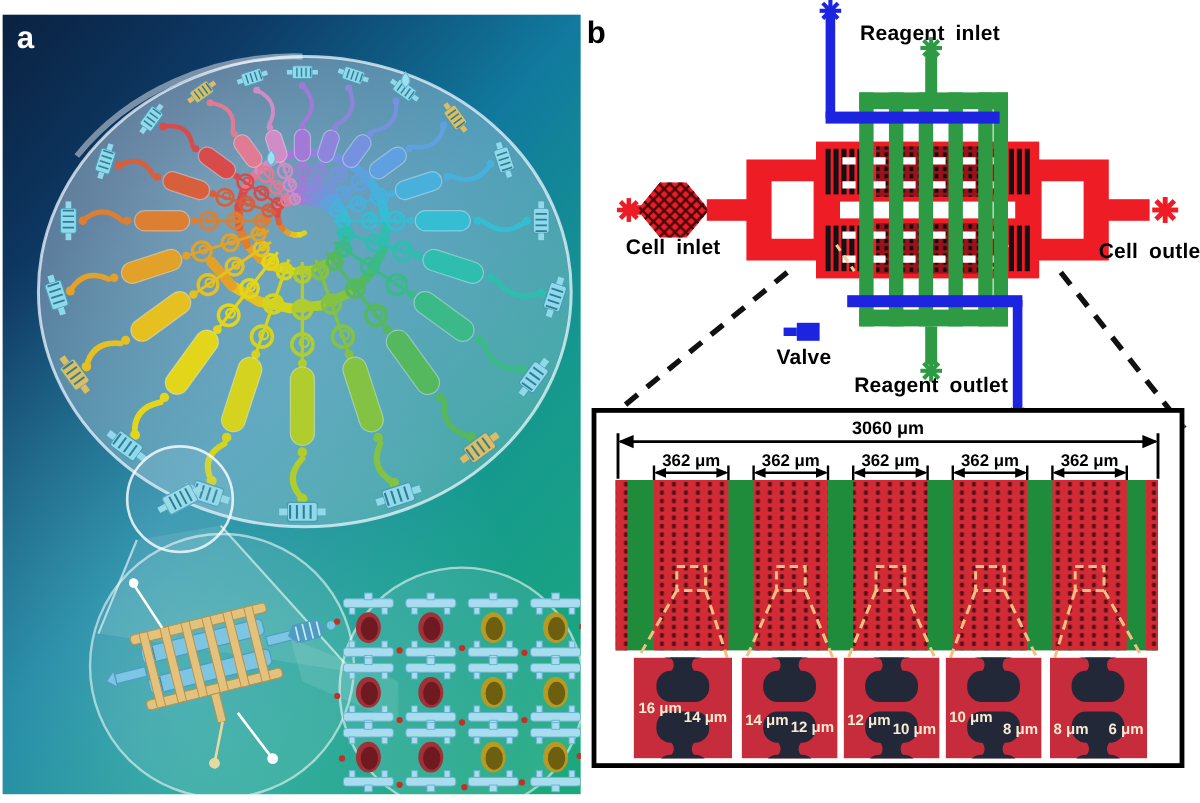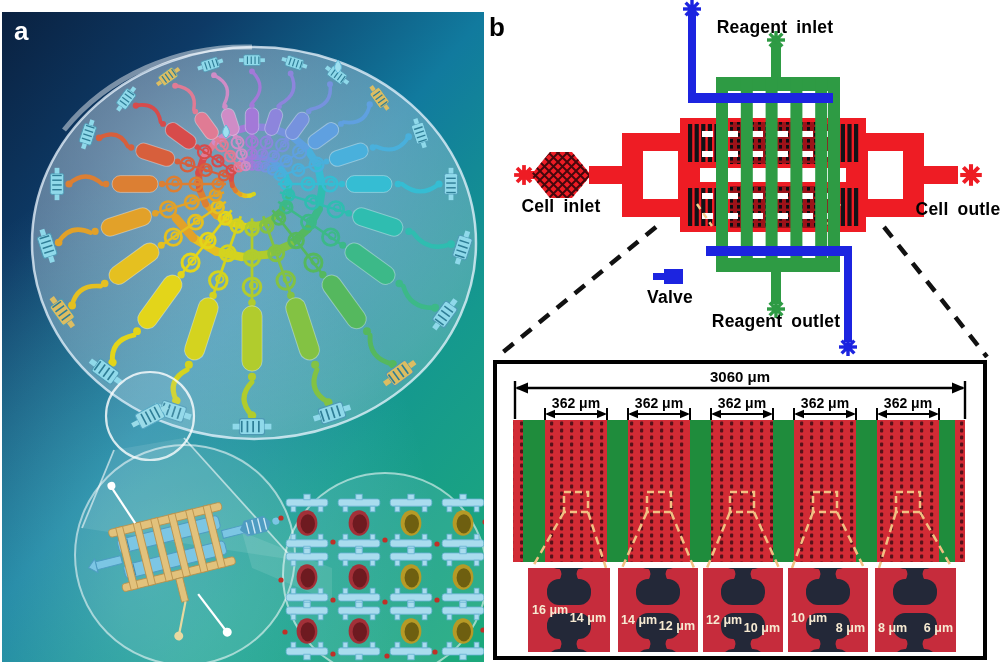--- a/index.html
+++ b/index.html
@@ -4,21 +4,21 @@
 <style>
   html,body{margin:0;padding:0;background:#ffffff;}
   #fig{position:relative;width:1000px;height:669px;background:#ffffff;overflow:hidden;
        font-family:"Liberation Sans", sans-serif;}
   .abs{position:absolute;}
   .panel-letter{font-weight:bold;font-size:26px;line-height:1;}
   #label-a{left:14px;top:18px;color:#ffffff;}
   #label-b{left:489px;top:14px;color:#000000;}
   #panel-a-svg{left:2px;top:12px;}
   #panel-b-svg{left:484px;top:0px;}
-  #detail-box{left:493px;top:360px;width:486px;height:292px;border:4px solid #000;background:#fff;}
+  #detail-box{left:493px;top:340px;width:486px;height:292px;border:4px solid #000;background:#fff;}
   text.blabel{font-weight:bold;font-size:17.5px;fill:#000;letter-spacing:.2px;word-spacing:4px;}
   text.dim-big{font-weight:bold;font-size:15px;fill:#000;}
   text.dim{font-weight:bold;font-size:14px;fill:#000;}
   text.zl{font-weight:bold;font-size:12.5px;fill:#f7ead2;}
 </style>
 </head>
 <body>
 
 <div id="fig">
 

